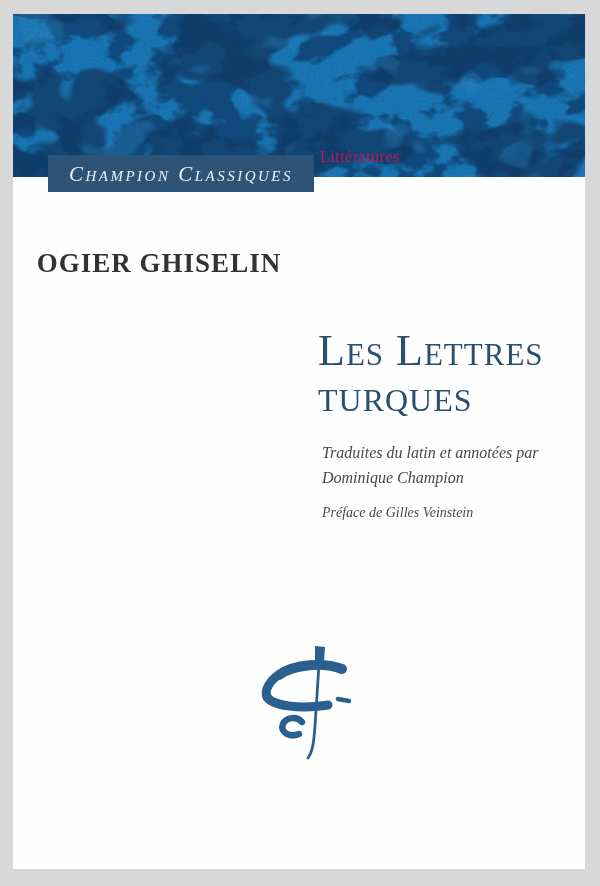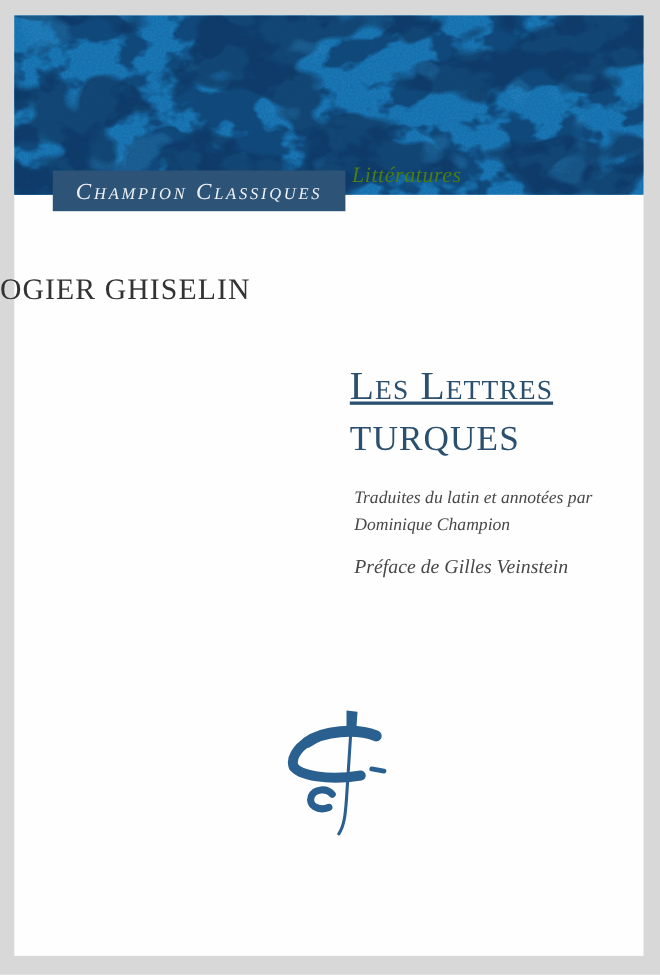--- a/index.html
+++ b/index.html
@@ -40,53 +40,52 @@
     font-variant: small-caps;
     font-size: 21px;
     letter-spacing: 2.5px;
     color: #eef2f6;
     white-space: nowrap;
     padding-top: 1px;
   }
   .series {
     position: absolute;
     left: 320px; top: 148px;
-    font-size: 20px;
-    color: #4d7c0f;
+    font-size: 16px;
+    color: #be185d;
     letter-spacing: 0.5px;
     white-space: nowrap;
-    font-style: italic;
   }
   
   .author {
     position: absolute;
     left: 0; top: 248px;
     width: 318px;
-    text-align: left;
+    text-align: center;
     font-size: 27px;
     line-height: 31px;
     letter-spacing: 1px;
     color: #333335;
     white-space: nowrap;
+    font-weight: bold;
   }
   
   .title {
     position: absolute;
     left: 318px; top: 330px;
     margin: 0;
     font-weight: normal;
     color: #2b4f6e;
     line-height: 42px;
     white-space: nowrap;
   }
   .title .t1 {
     font-variant: small-caps;
-    font-size: 36px;
+    font-size: 44px;
     letter-spacing: 1px;
-    text-decoration: underline;
   }
   .title .t2 {
     font-variant: small-caps;
     font-size: 46px;
     letter-spacing: 1px;
     text-align: center;
   }
   
   .credits {
     position: absolute;
@@ -94,21 +93,21 @@
     font-style: italic;
     font-size: 16px;
     line-height: 25px;
     color: #48484a;
     white-space: nowrap;
   }
   .preface {
     position: absolute;
     left: 322px; top: 505px;
     font-style: italic;
-    font-size: 18px;
+    font-size: 14px;
     color: #48484a;
     white-space: nowrap;
   }
   
   .logo {
     position: absolute;
     left: 252px; top: 638px;
     width: 105px; height: 125px;
   }
 </style>

